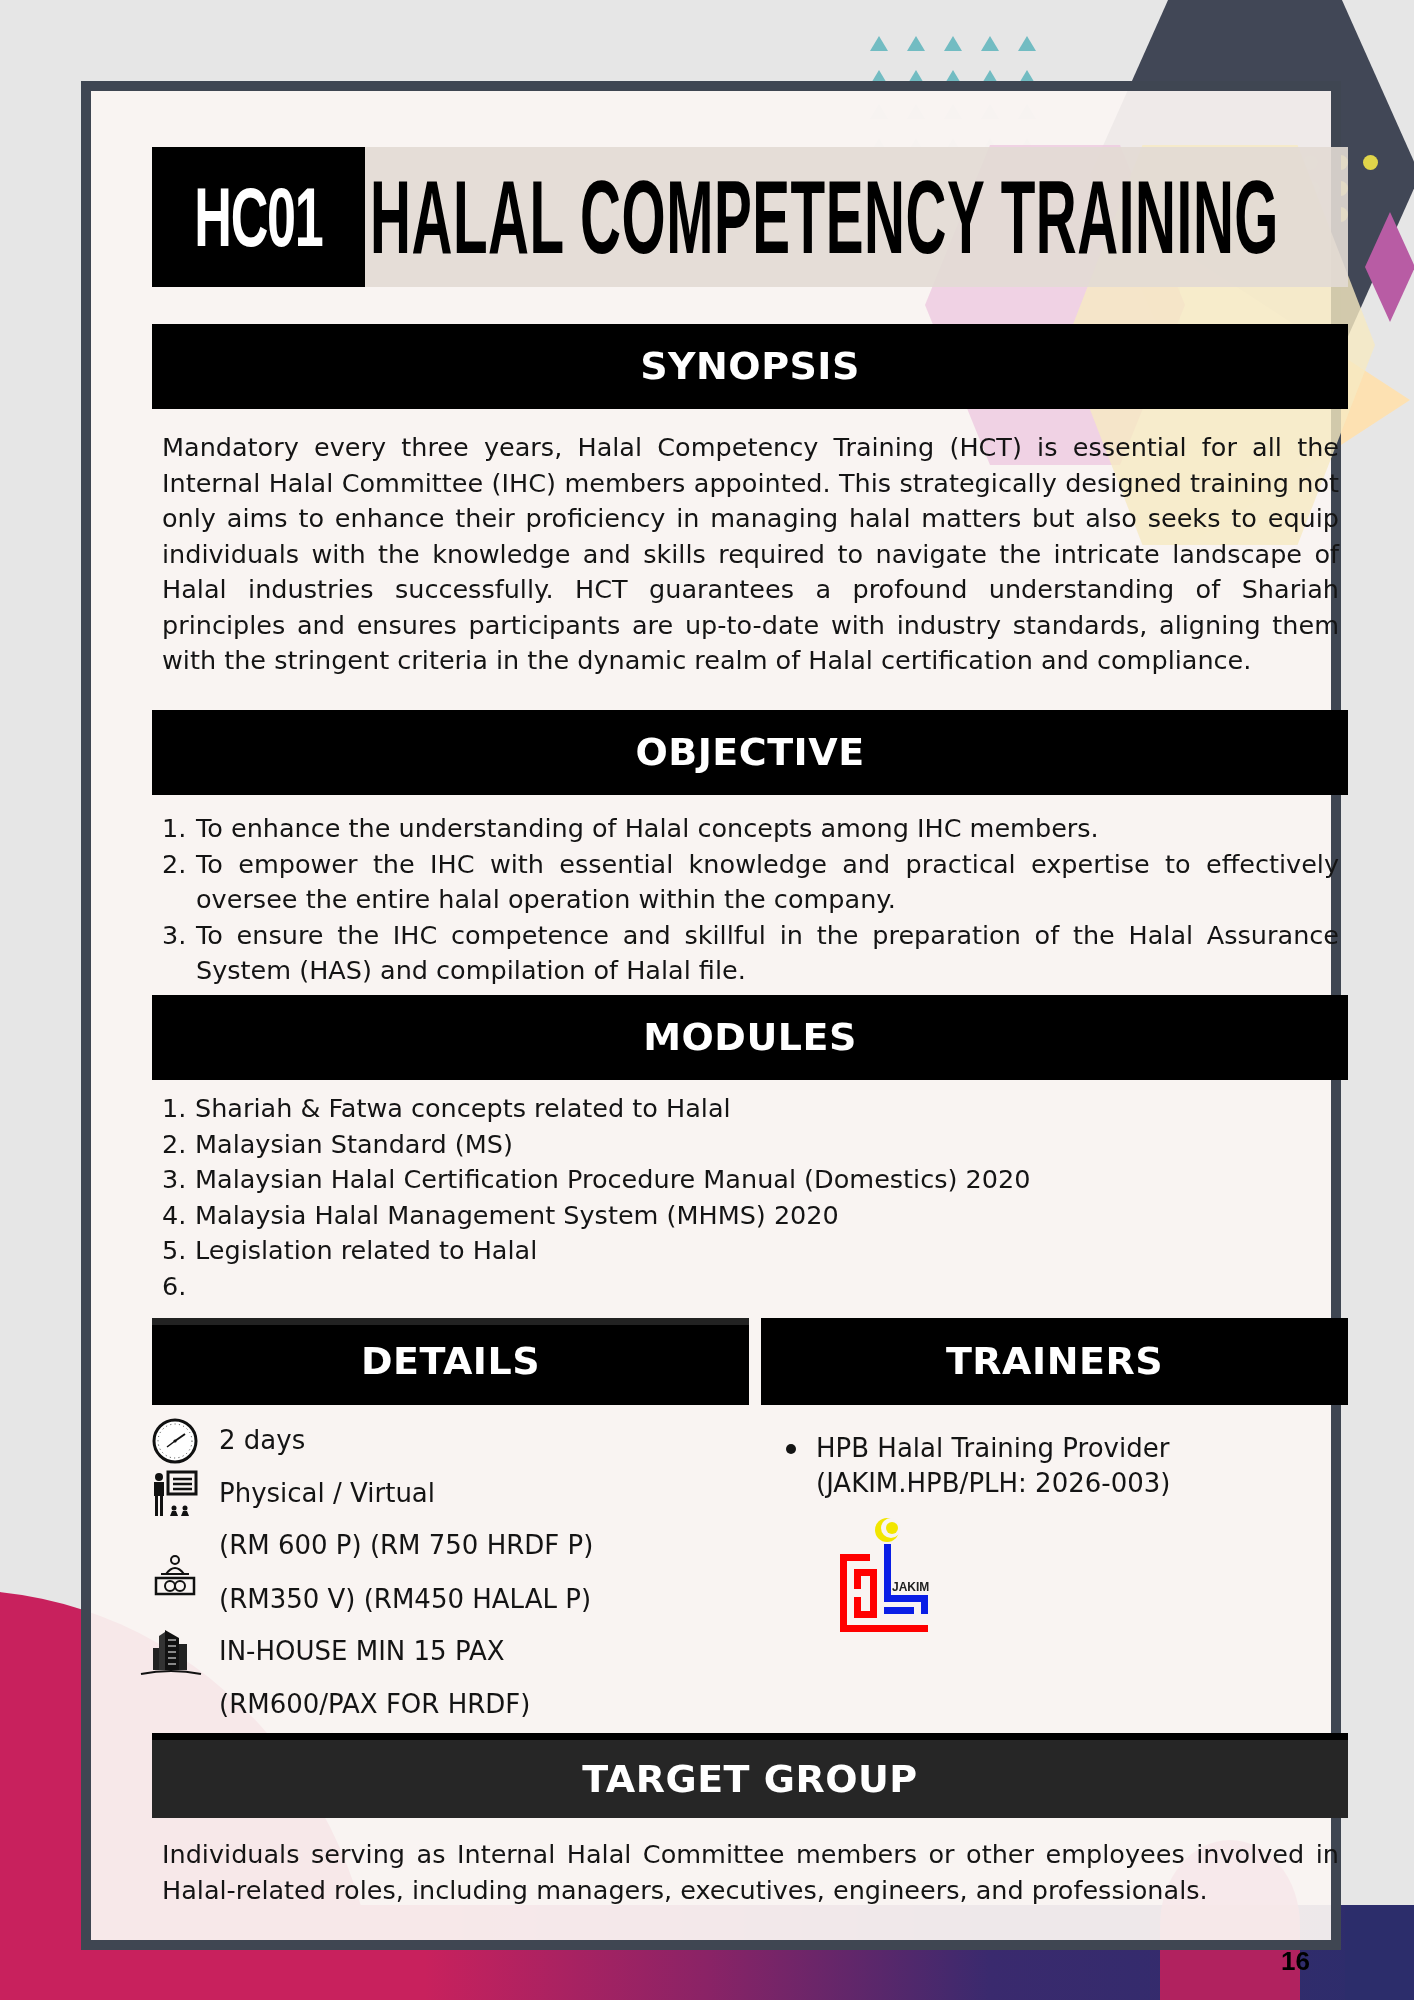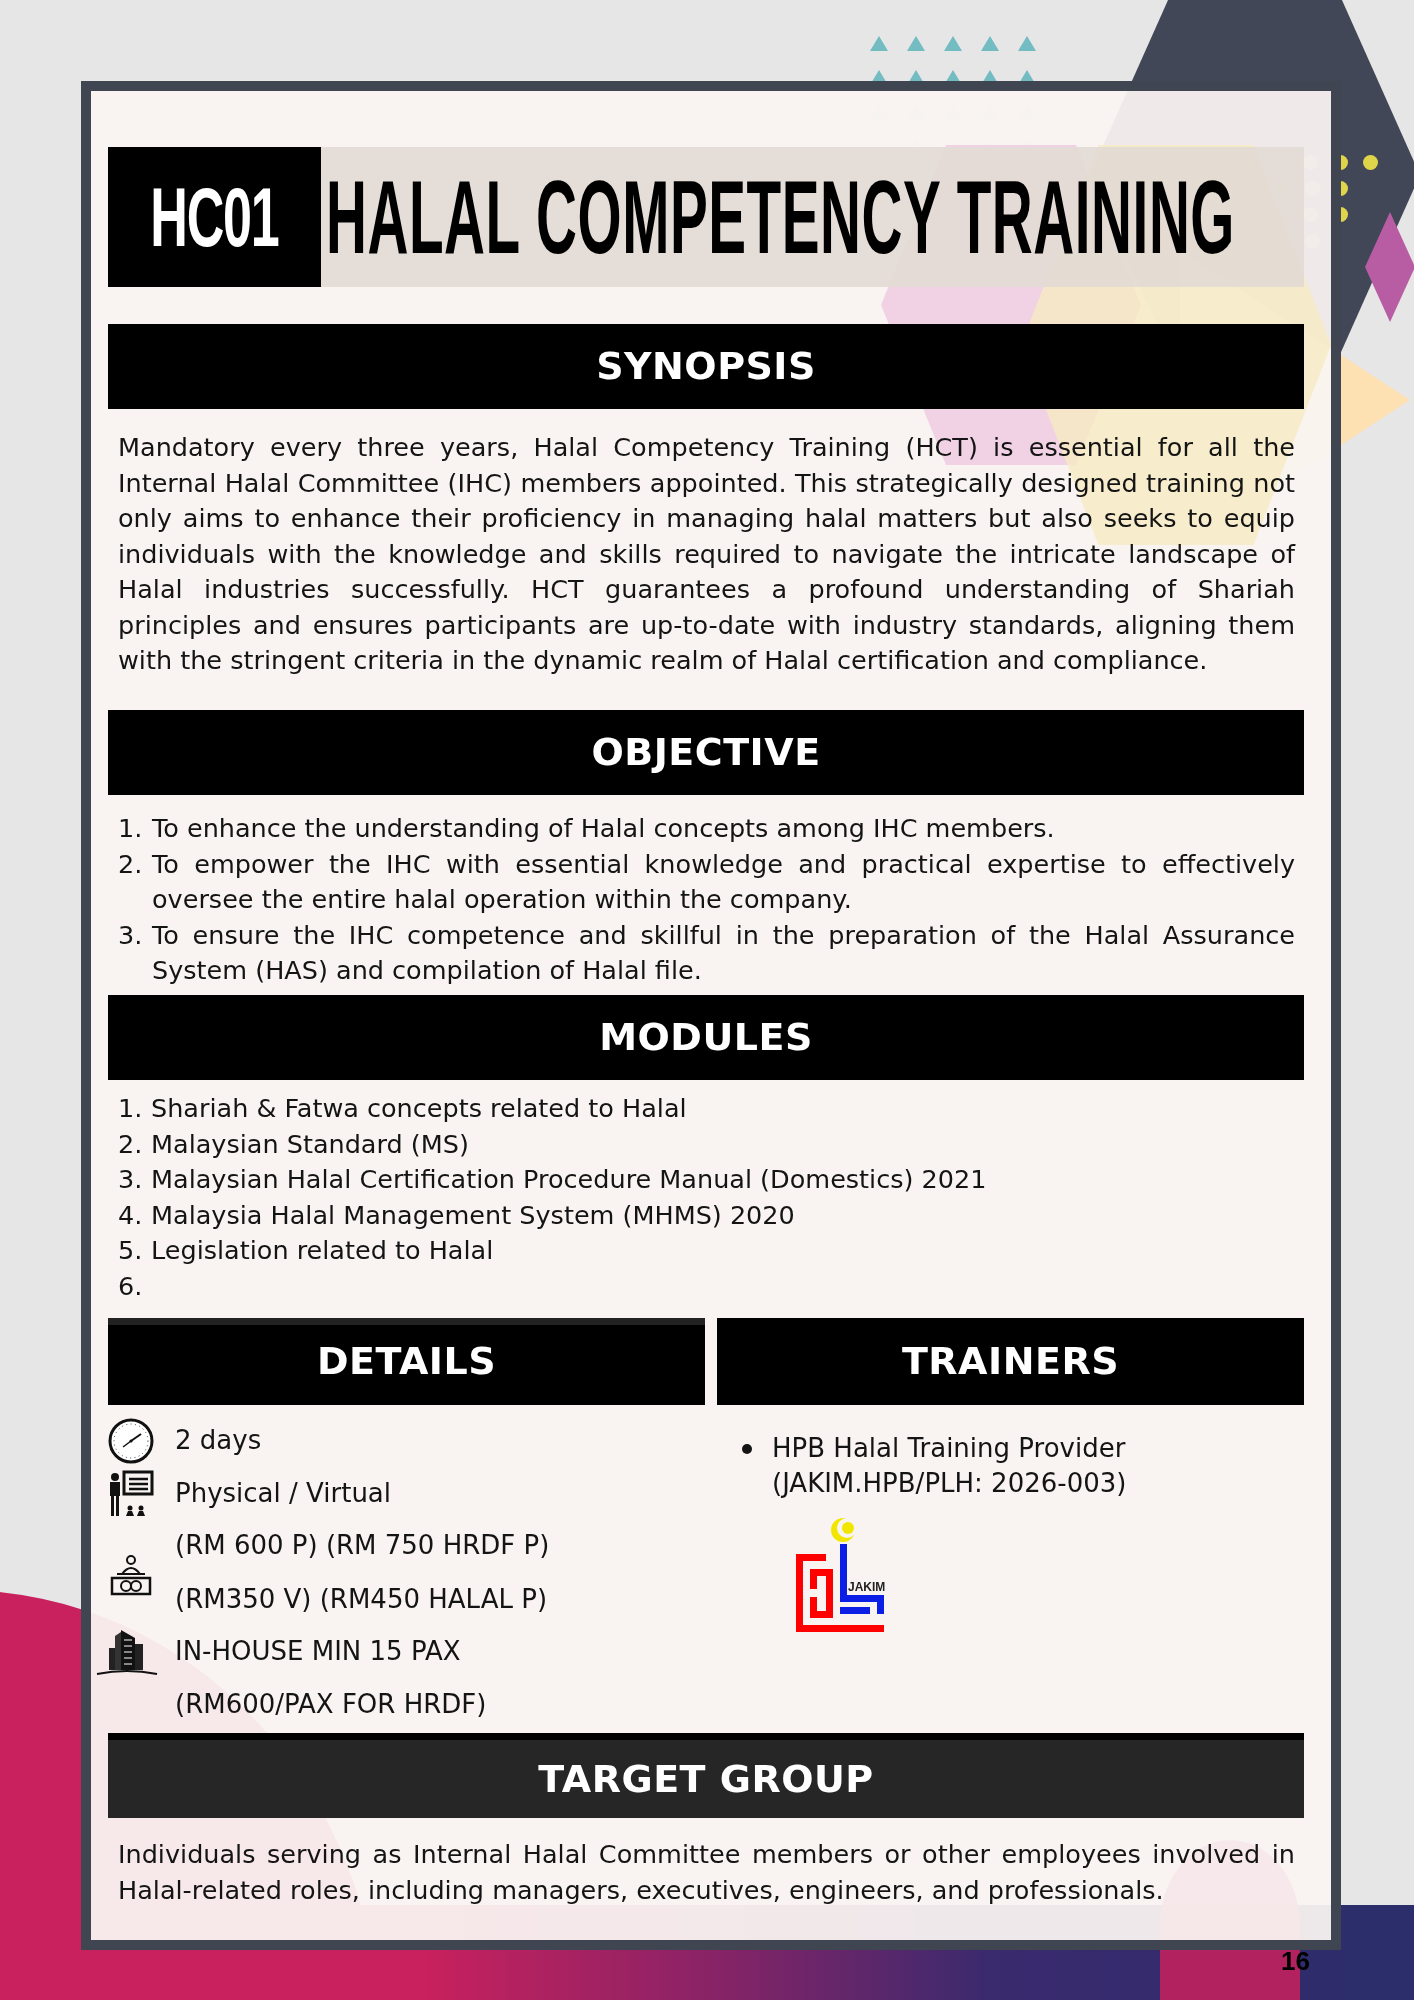--- a/index.html
+++ b/index.html
@@ -61,21 +61,21 @@
     background: #c8215d; border-radius: 50% 50% 0 0; opacity: .85;
   }
   .blue-right { left: 1345px; top: 1905px; width: 70px; height: 95px; background: #2c2d6b; }
 
   
   .frame {
     position: absolute; left: 81px; top: 81px; width: 1260px; height: 1869px;
     border: 10px solid #3f4652;
     background: rgba(250, 244, 242, 0.94);
   }
-  .frame-inner { position: absolute; inset: 0; }
+  .frame-inner { position: absolute; inset: 0; margin-left: 44px; }
 
   
   .title-band {
     position: absolute; left: 17px; top: 56px; width: 1196px; height: 140px;
     background: rgba(226, 218, 212, 0.9);
   }
   .code-box {
     position: absolute; left: 0; top: 0; width: 213px; height: 140px;
     background: #000; color: #fff;
     font-family: "Liberation Sans", sans-serif; font-weight: bold;
@@ -205,21 +205,21 @@
     <ol class="olist" style="top:720px">
       <li><span class="num">1.</span><span>To enhance the understanding of Halal concepts among IHC members.</span></li>
       <li><span class="num">2.</span><span>To empower the IHC with essential knowledge and practical expertise to effectively oversee the entire halal operation within the company.</span></li>
       <li><span class="num">3.</span><span>To ensure the IHC competence and skillful in the preparation of the Halal Assurance System (HAS) and compilation of Halal file.</span></li>
     </ol>
 
     <div class="bar" style="top:904px">MODULES</div>
     <ol class="olist mlist" style="top:1000px">
       <li><span class="num">1.</span><span>Shariah &amp; Fatwa concepts related to Halal</span></li>
       <li><span class="num">2.</span><span>Malaysian Standard (MS)</span></li>
-      <li><span class="num">3.</span><span>Malaysian Halal Certification Procedure Manual (Domestics) 2021</span></li>
+      <li><span class="num">3.</span><span>Malaysian Halal Certification Procedure Manual (Domestics) 2020</span></li>
       <li><span class="num">4.</span><span>Malaysia Halal Management System (MHMS) 2020</span></li>
       <li><span class="num">5.</span><span>Legislation related to Halal</span></li>
       <li><span class="num">6.</span></li>
     </ol>
 
     <div class="bar details-bar">DETAILS</div>
     <div class="bar trainers-bar">TRAINERS</div>
 
     <div class="detail-row" style="top:1325px">
       <div class="detail-icon">

